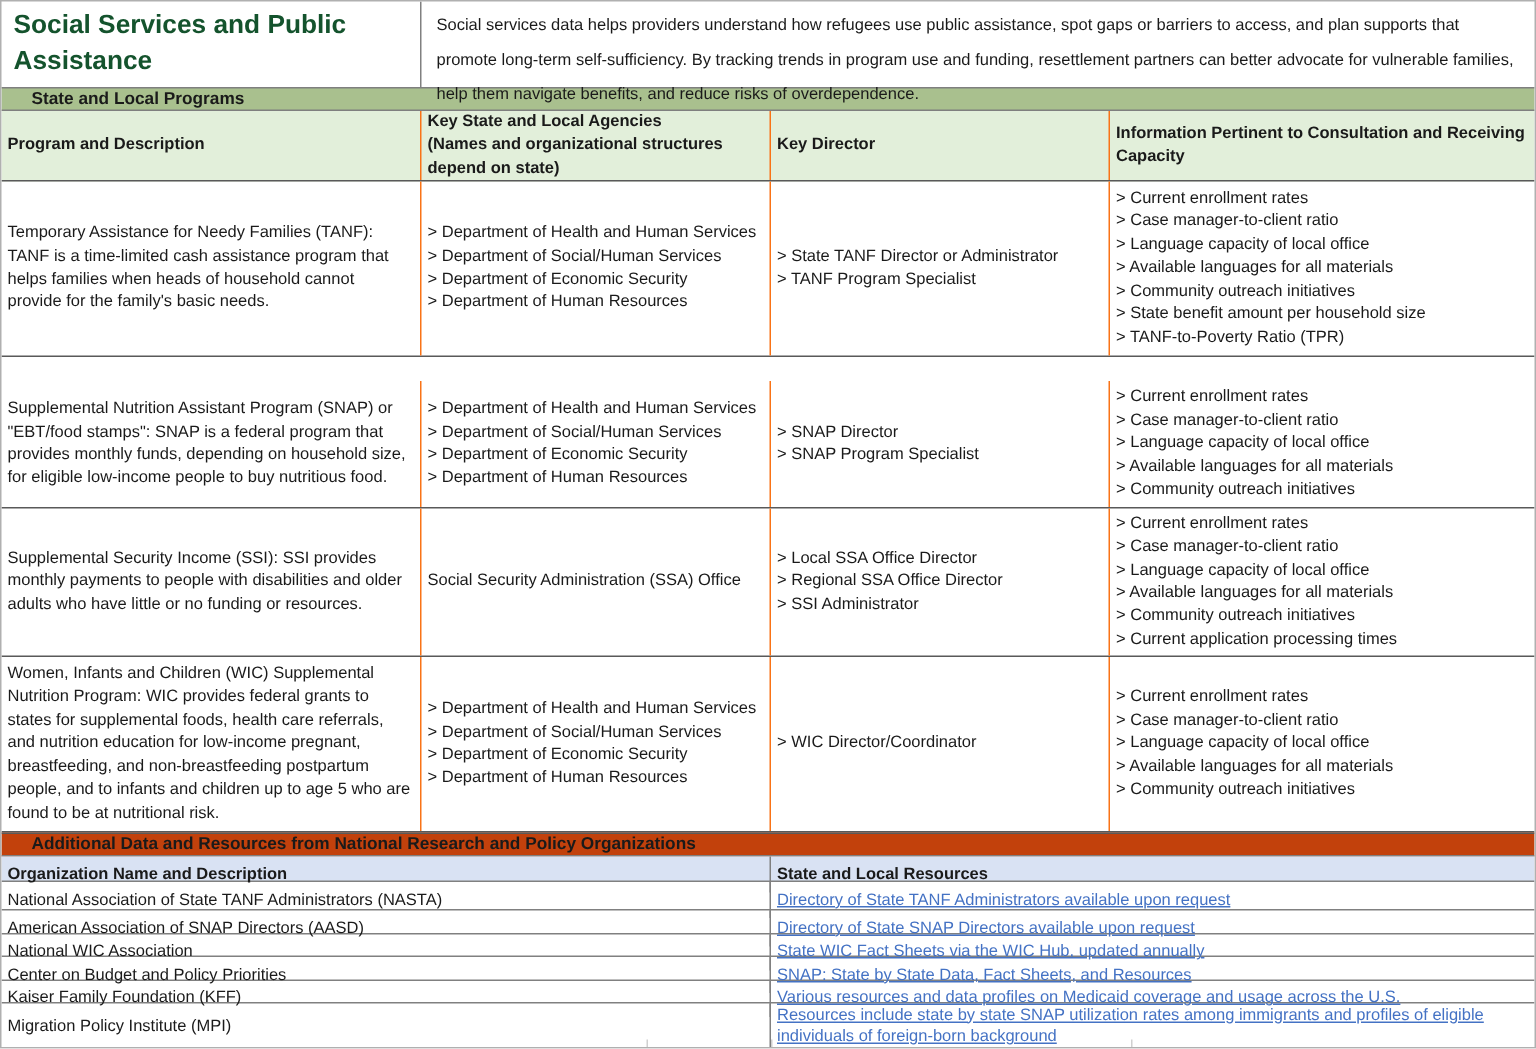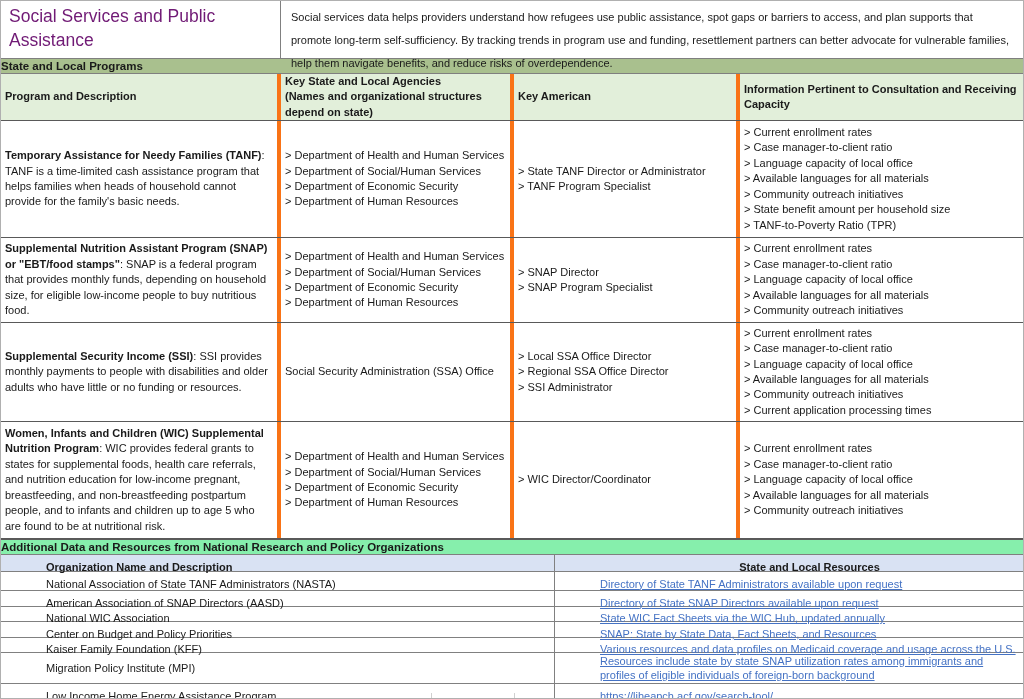--- a/index.html
+++ b/index.html
@@ -7,63 +7,63 @@
   body { font-family: "Liberation Sans", sans-serif; color:#1a1a1a; }
   .sheet {
     width:1024px; height:699px; background:#fff; position:relative;
     border:1px solid #b0b0b0; overflow:hidden;
   }
 
   
   .top-row { display:flex; height:57px; }
   .title-cell {
     width:280px; border-right:1px solid #808080;
-    padding:3px 6px 0 8px; font-size:17.5px; font-weight:normal; line-height:24px;
-    color:#701a75;
+    padding:3px 6px 0 8px; font-size:17.5px; font-weight:bold; line-height:24px;
+    color:#14532d;
   }
   .desc-cell { flex:1; padding:5px 10px 0 10px; font-size:11px; line-height:23px; }
 
   
   .band {
     height:16px; display:flex; align-items:center;
-    font-size:11.5px; font-weight:bold; padding-left:0;
+    font-size:11.5px; font-weight:bold; padding-left:20px;
     border-top:1px solid #7f7f7f; border-bottom:1px solid #7f7f7f;
   }
   .band-green { background:#a9c08e; }
-  .band-blue  { background:#86efac; border-top:1px solid #5a5a5a; }
+  .band-blue  { background:#c2410c; border-top:1px solid #5a5a5a; }
 
   
   .trow { display:flex; border-bottom:1px solid #595959; }
   .cell {
-    border-right:4px solid #f97316; padding:2px 5px 2px 4px;
+    border-right:1px solid #f97316; padding:2px 5px 2px 4px;
     font-size:11px; line-height:15.4px;
     display:flex; flex-direction:column; justify-content:center;
   }
   .cell:last-child { border-right:none; }
   .c1 { width:280px; }
   .c2 { width:233px; }
   .c3 { width:226px; }
   .c4 { flex:1; }
   .thead { background:#e2efda; }
   .thead .cell { font-weight:bold; white-space:pre-line; }
   .h-header { height:47px; }
   .h-tanf { height:117px; }
-  .h-snap { height:85px; }
+  .h-snap { height:85px;margin-top:16px; }
   .h-ssi  { height:99px; }
   .h-wic  { height:117px; }
-  .b { font-weight:bold;text-align:right; }
+  .b { font-weight:normal;text-align:right; }
 
   
   .rrow { display:flex; border-bottom:1px solid #808080; min-height:15.5px; }
   .rrow.hdr { background:#d9e2f3; font-weight:bold; }
-  .org-cell, .res-cell { font-size:11px; line-height:14.5px; padding:12px 4px; display:flex; flex-direction:column; justify-content:center;margin-left:41px; }
+  .org-cell, .res-cell { font-size:11px; line-height:14.5px; padding:12px 4px; display:flex; flex-direction:column; justify-content:center; }
   .org-cell { width:513px; border-right:1px solid #808080; }
   .res-cell { flex:1; }
   .res-cell a { color:#4472c4; text-decoration:underline; cursor:pointer; }
-  .hdr .res-cell { color:#1a1a1a;text-align:center; }
+  .hdr .res-cell { color:#1a1a1a; }
 
   
   .grid-stub { position:absolute; bottom:0; height:5px; width:1px; background:#d0d0d0; }
   .gs1 { left:430px; } .gs2 { left:753px; } .gs3 { left:513px; }
 
   .ln { display:block; }
 </style>
 </head>
 <body>
 
@@ -75,21 +75,21 @@
   </div>
 
   <div class="band band-green">
     <span>State and Local Programs</span>
   </div>
 
   <div class="trow thead h-header">
     <div class="cell c1">Program and Description</div>
     <div class="cell c2">Key State and Local Agencies
 (Names and organizational structures depend on state)</div>
-    <div class="cell c3">Key American</div>
+    <div class="cell c3">Key Director</div>
     <div class="cell c4">Information Pertinent to Consultation and Receiving Capacity</div>
   </div>
 
   <div class="trow h-tanf">
     <div class="cell c1">
       <div><span class="b">Temporary Assistance for Needy Families (TANF)</span><span>: TANF is a time-limited cash assistance program that helps families when heads of household cannot provide for the family's basic needs.</span></div>
     </div>
     <div class="cell c2">
         <div class="ln">&gt; Department of Health and Human Services</div>
         <div class="ln">&gt; Department of Social/Human Services</div>

